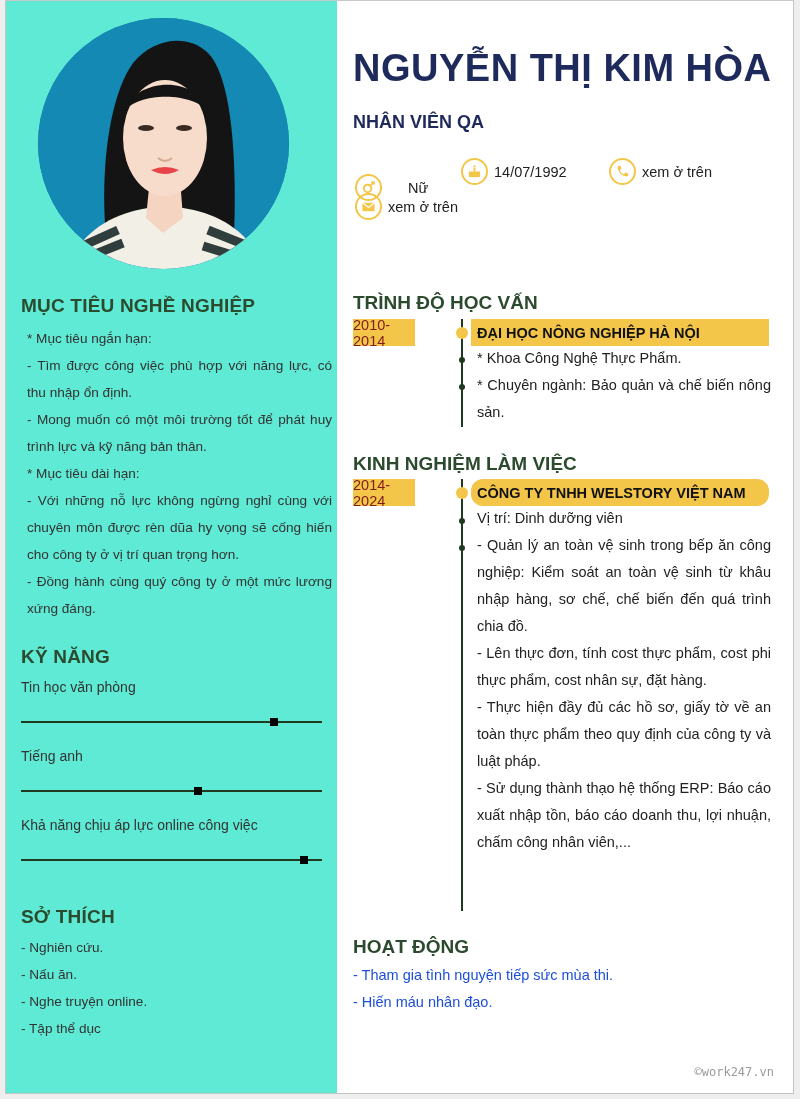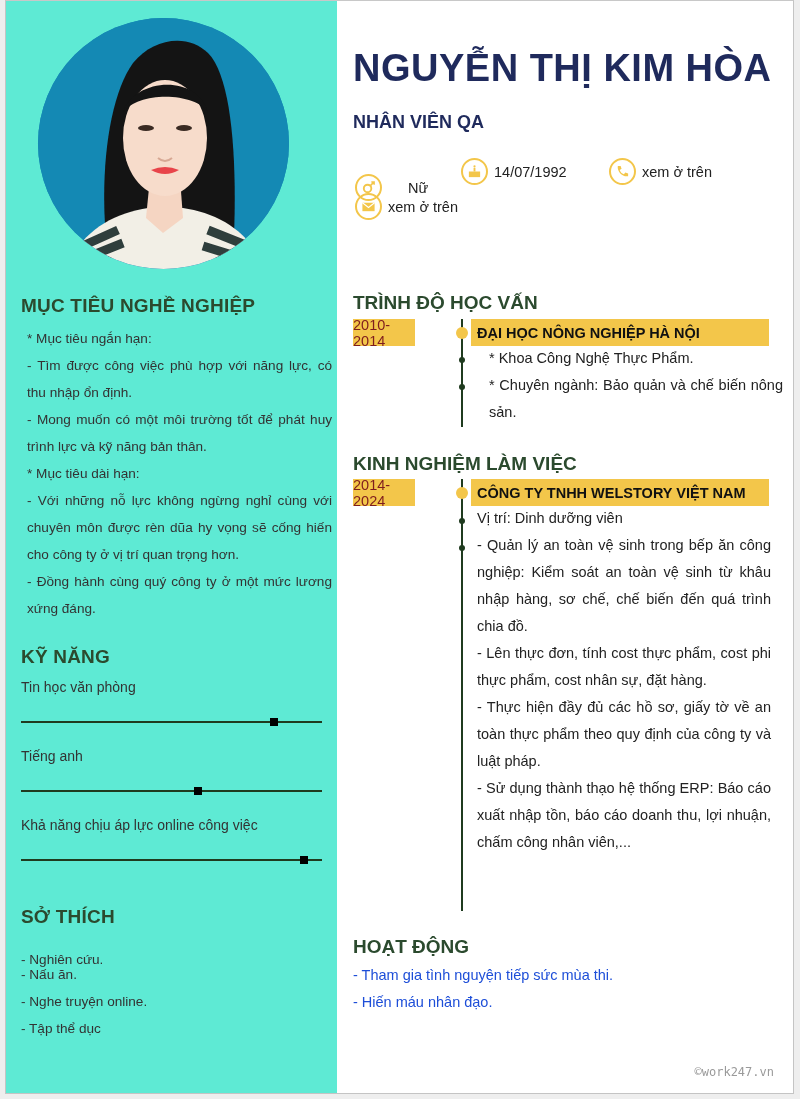--- a/index.html
+++ b/index.html
@@ -109,21 +109,21 @@
     <div class="skill-bar" style="top:789px;">
       <div class="skill-knob" style="left:173px;"></div>
     </div>
 
     <div class="skill-label" style="top:816px;">Khả năng chịu áp lực online công việc</div>
     <div class="skill-bar" style="top:858px;">
       <div class="skill-knob" style="left:279px;"></div>
     </div>
 
     <div class="sec-title" style="left:15px; top:905px;">SỞ THÍCH</div>
-    <div class="hobby" style="top:939px;margin-top:12px;">- Nghiên cứu.</div>
+    <div class="hobby" style="top:939px;">- Nghiên cứu.</div>
     <div class="hobby" style="top:966px;">- Nấu ăn.</div>
     <div class="hobby" style="top:993px;">- Nghe truyện online.</div>
     <div class="hobby" style="top:1020px;">- Tập thể dục</div>
   </div>
 
   <div class="right">
     <div class="name">NGUYỄN THỊ KIM HÒA</div>
     <div class="role">NHÂN VIÊN QA</div>
 
     <div class="info" style="left:18px; top:173px;gap:20px;">
@@ -163,30 +163,30 @@
       <span>xem ở trên</span>
     </div>
 
     <div class="rsec-title" style="top:291px;">TRÌNH ĐỘ HỌC VẤN</div>
     <div class="date-pill" style="top:318px;">2010-2014</div>
     <div class="timeline" style="top:318px; height:108px;"></div>
     <div class="tl-dot-big" style="top:326px;"></div>
     <div class="org-pill" style="top:318px;">ĐẠI HỌC NÔNG NGHIỆP HÀ NỘI</div>
     <div class="tl-dot" style="top:356px;"></div>
     <div class="tl-dot" style="top:383px;"></div>
-    <div class="rtext" style="top:344px;margin-left:12px;">
+    <div class="rtext" style="top:344px;">
       <p>* Khoa Công Nghệ Thực Phẩm.</p>
       <p>* Chuyên ngành: Bảo quản và chế biến nông sản.</p>
     </div>
 
     <div class="rsec-title" style="top:452px;">KINH NGHIỆM LÀM VIỆC</div>
     <div class="date-pill" style="top:478px;">2014-2024</div>
     <div class="timeline" style="top:478px; height:432px;"></div>
     <div class="tl-dot-big" style="top:486px;"></div>
-    <div class="org-pill" style="top:478px;">CÔNG TY TNHH WELSTORY VIỆT NAM</div>
+    <div class="org-pill" style="top:478px;border-radius:12px;">CÔNG TY TNHH WELSTORY VIỆT NAM</div>
     <div class="tl-dot" style="top:517px;"></div>
     <div class="tl-dot" style="top:544px;"></div>
     <div class="rtext" style="top:504px;">
       <p>Vị trí: Dinh dưỡng viên</p>
       <p>- Quản lý an toàn vệ sinh trong bếp ăn công nghiệp: Kiểm soát an toàn vệ sinh từ khâu nhập hàng, sơ chế, chế biến đến quá trình chia đồ.</p>
       <p>- Lên thực đơn, tính cost thực phẩm, cost phi thực phẩm, cost nhân sự, đặt hàng.</p>
       <p>- Thực hiện đầy đủ các hồ sơ, giấy tờ về an toàn thực phẩm theo quy định của công ty và luật pháp.</p>
       <p>- Sử dụng thành thạo hệ thống ERP: Báo cáo xuất nhập tồn, báo cáo doanh thu, lợi nhuận, chấm công nhân viên,...</p>
     </div>
 

